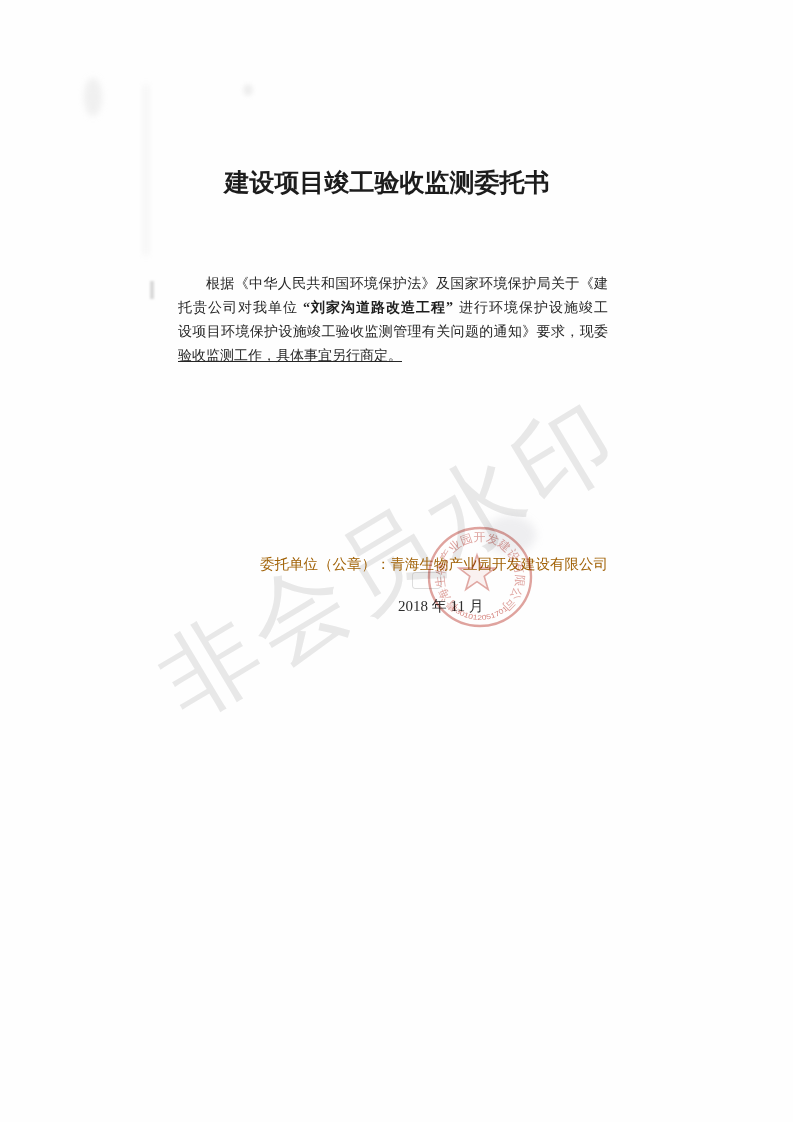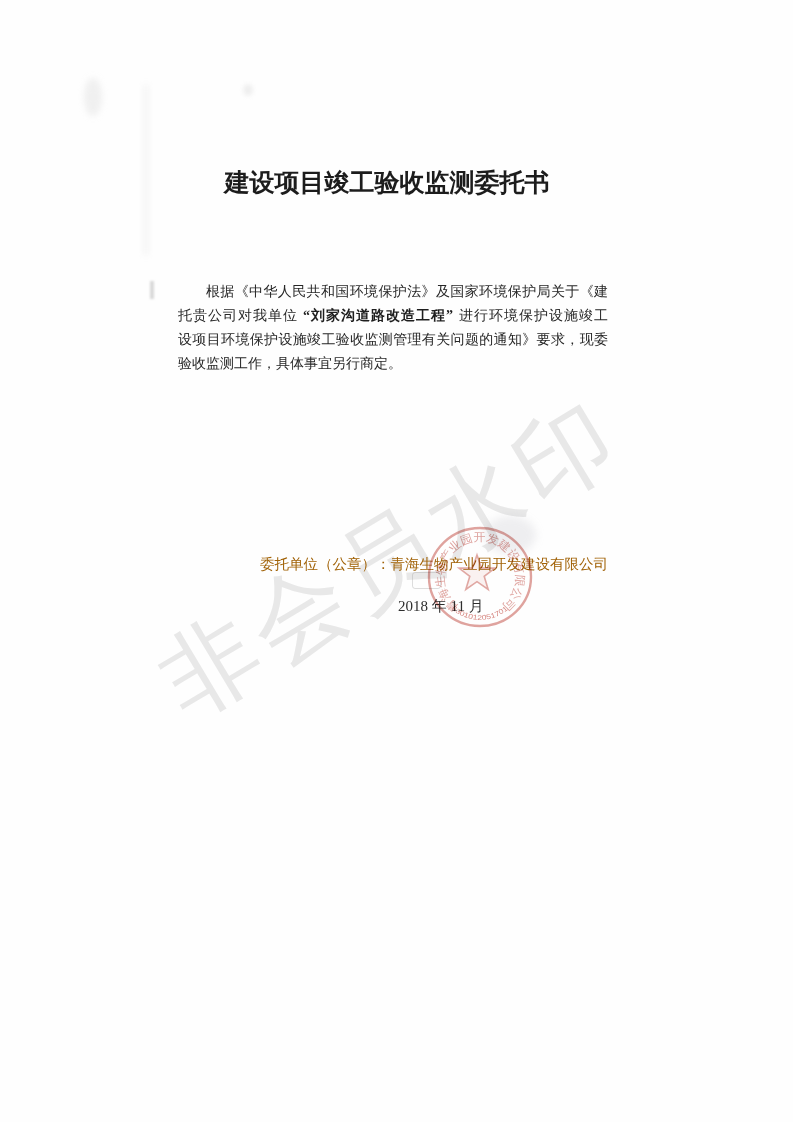--- a/index.html
+++ b/index.html
@@ -42,28 +42,28 @@
   }
   .salutation {
     position: absolute;
     left: 183px; top: 238px;
     font-size: 15px;
     line-height: 20px;
     color: #262626;
   }
   .body-block {
     position: absolute;
-    left: 178px; top: 280px; width: 430px;
+    left: 178px; top: 272px; width: 430px;
     font-size: 14px;
     line-height: 24px;
     color: #262626;
   }
   .body-line { text-align: justify; text-align-last: justify; text-justify: inter-character; }
   .body-line.indent { text-indent: 28px; }
-  .body-line.last { text-align: right; text-align-last: left; }
+  .body-line.last { text-align: right; text-align-last: left; text-decoration: underline; }
   .bold-seg { font-weight: 700; margin: 0 5px; color: #1e1e1e; }
 
   .signature-line {
     position: absolute;
     left: 260px; top: 554px;
     font-size: 14.5px;
     line-height: 20px;
     color: #a16207;
     white-space: nowrap;
   }

